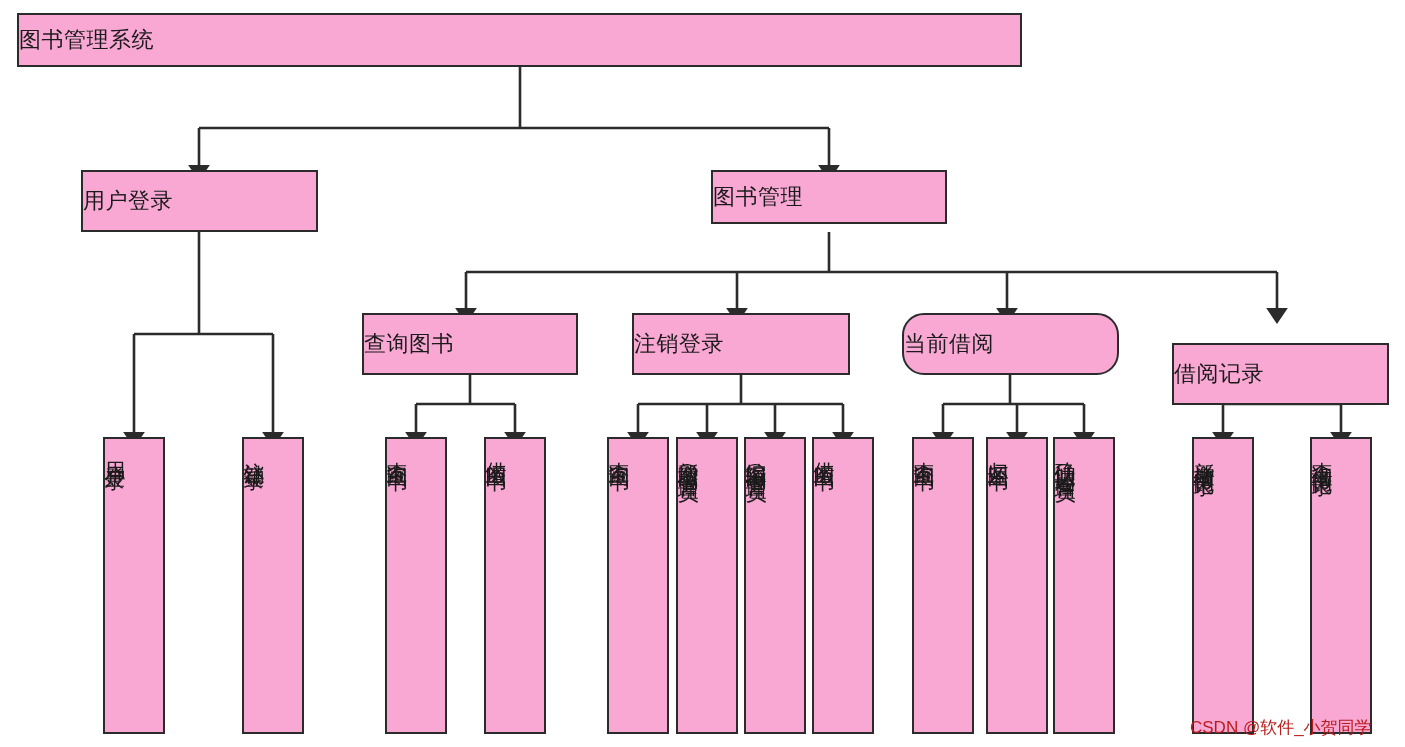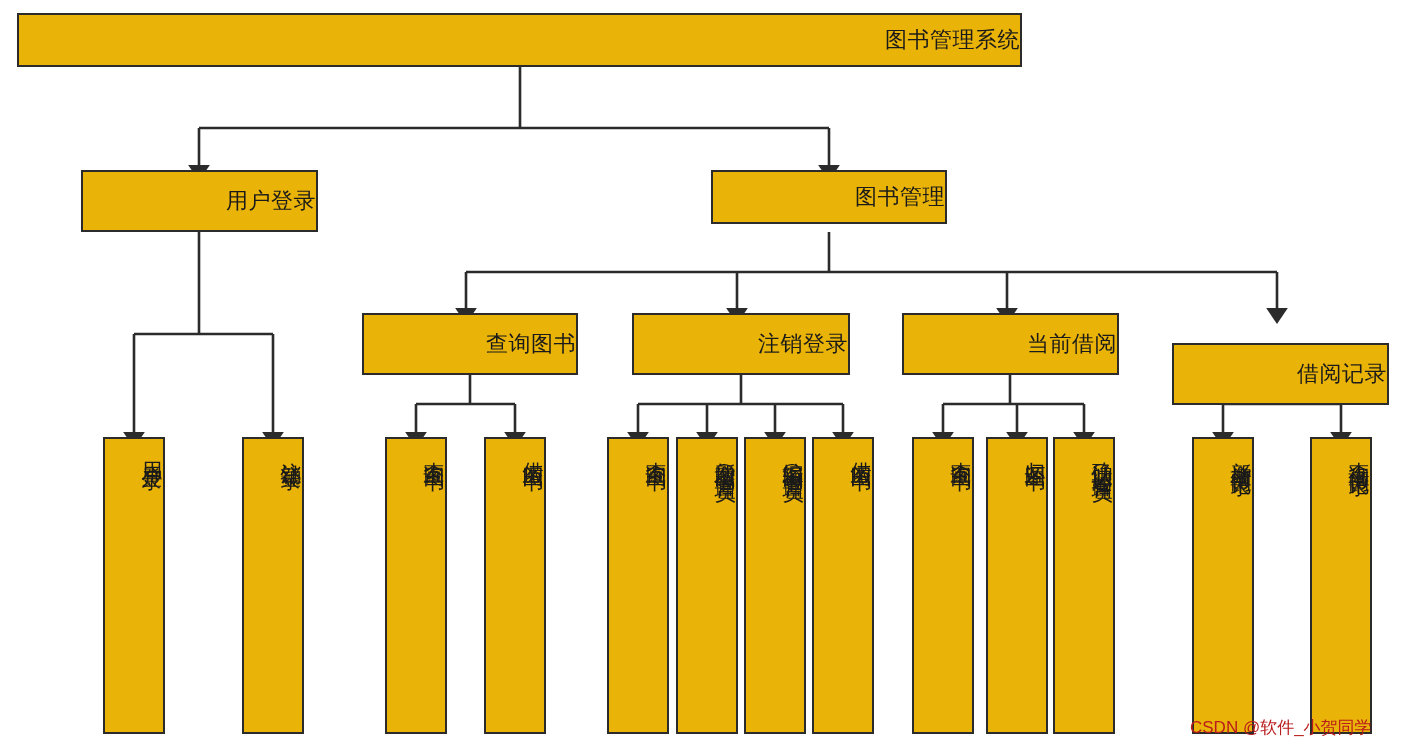--- a/index.html
+++ b/index.html
@@ -21,25 +21,25 @@
   #diagram-svg {
     position: absolute;
     left: 0;
     top: 0;
     width: 1405px;
     height: 747px;
   }
   .node-box {
     position: absolute;
     box-sizing: border-box;
-    background: #eab308;
+    background: #f9a8d4;
     border: 2px solid #2b2b2b;
     display: flex;
     align-items: center;
-    justify-content: flex-end;
+    justify-content: flex-start;
     overflow: hidden;
   }
   .node-label {
     color: #1a1a1a;
     text-align: center;
     line-height: 1.18;
     letter-spacing: 0.5px;
     white-space: nowrap;
   }
   .node-box.horizontal .node-label {
@@ -120,21 +120,21 @@
       </div>
       <div class="node-box horizontal" style="left: 711px; top: 170px; width: 236px; height: 54px;">
         <span class="node-label">图书管理</span>
       </div>
       <div class="node-box horizontal" style="left: 362px; top: 313px; width: 216px; height: 62px;">
         <span class="node-label">查询图书</span>
       </div>
       <div class="node-box horizontal" style="left: 632px; top: 313px; width: 218px; height: 62px;">
         <span class="node-label">注销登录</span>
       </div>
-      <div class="node-box horizontal" style="left: 902px; top: 313px; width: 217px; height: 62px;">
+      <div class="node-box horizontal" style="left: 902px; top: 313px; width: 217px; height: 62px; border-radius: 22px;">
         <span class="node-label">当前借阅</span>
       </div>
       <div class="node-box horizontal" style="left: 1172px; top: 313px; width: 217px; height: 62px; margin-top: 30px;">
         <span class="node-label">借阅记录</span>
       </div>
       <div class="node-box vertical" style="left: 103px; top: 437px; width: 62px; height: 297px;">
         <span class="node-label">用户登录</span>
       </div>
       <div class="node-box vertical" style="left: 242px; top: 437px; width: 62px; height: 297px;">
         <span class="node-label">注销登录</span>

